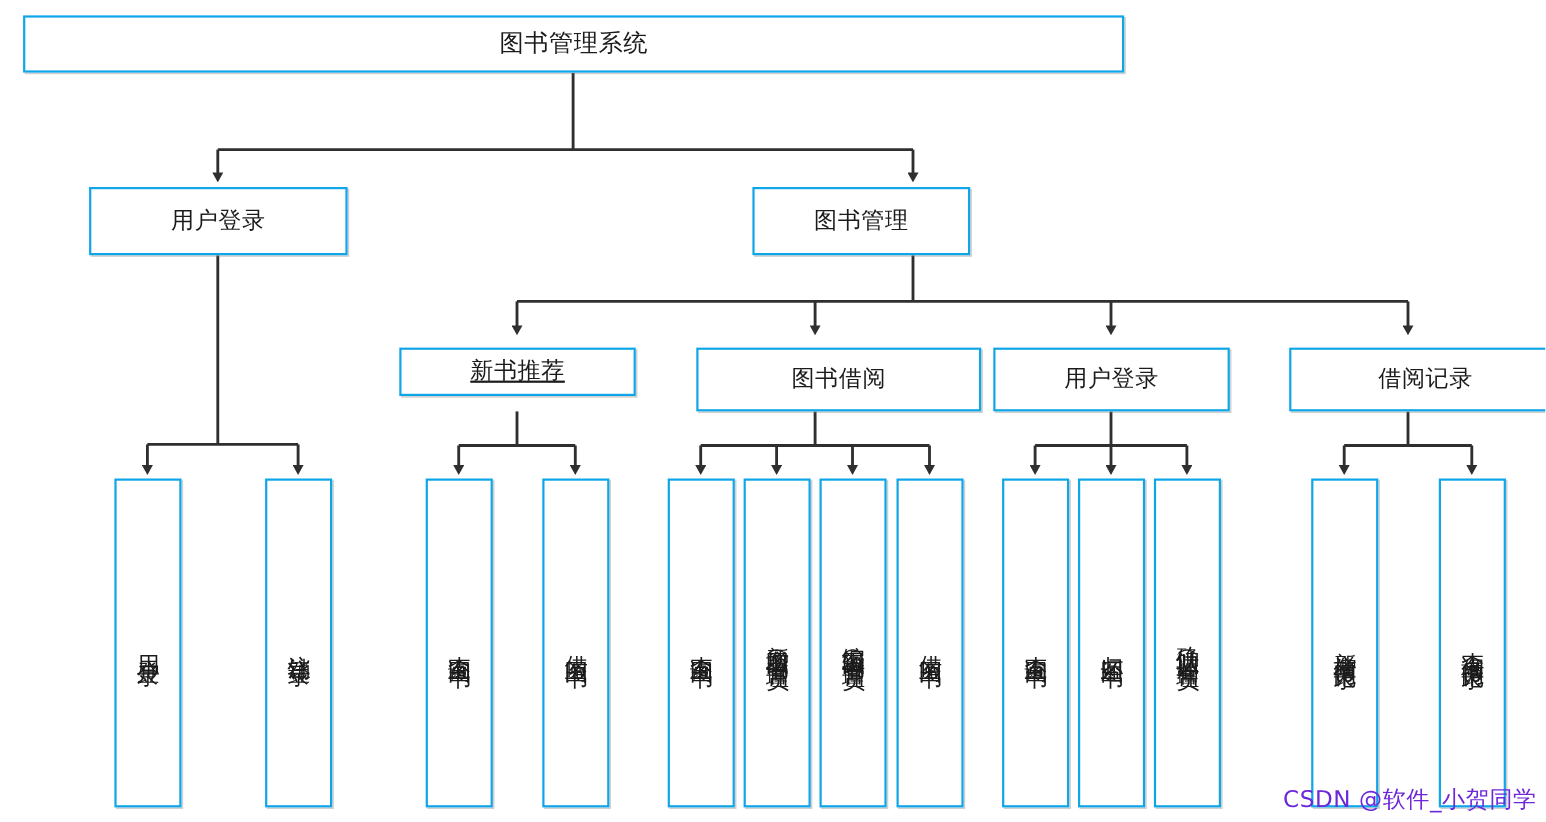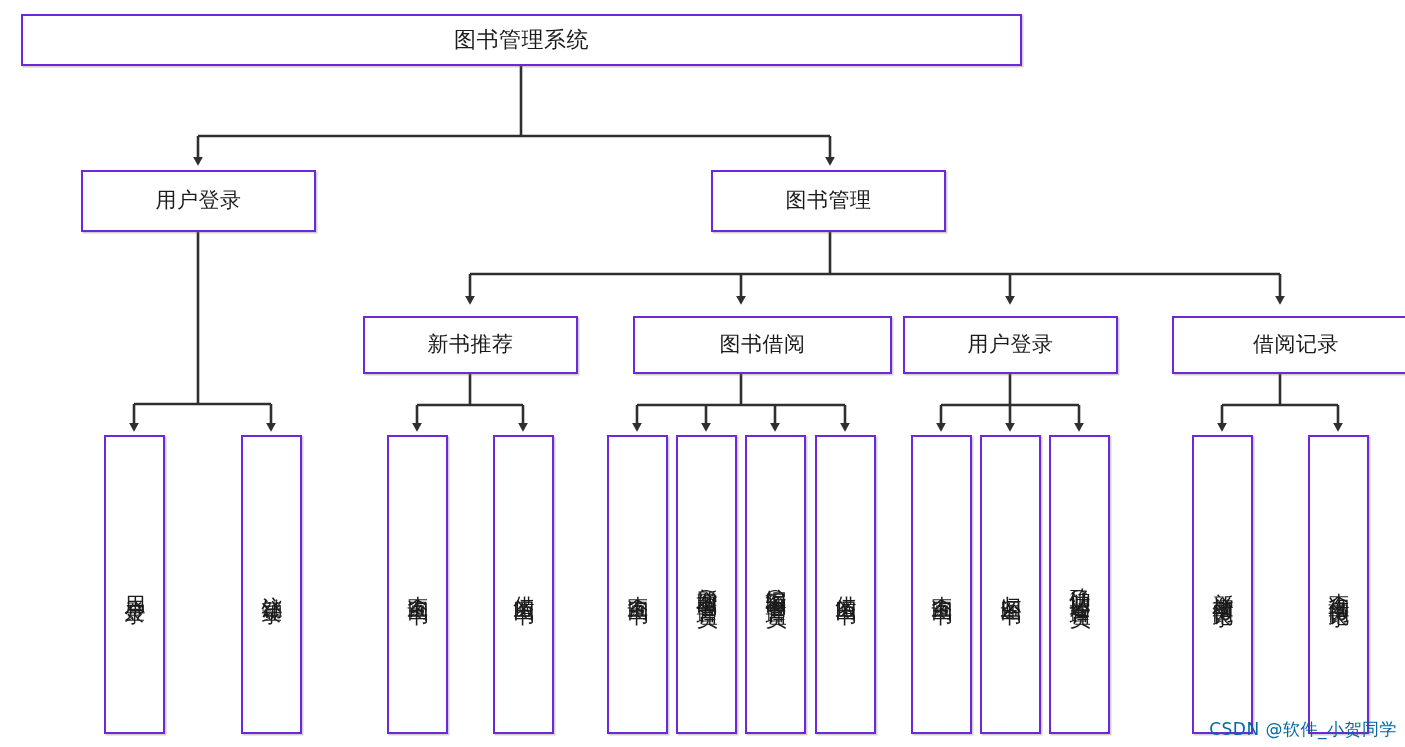--- a/index.html
+++ b/index.html
@@ -23,21 +23,21 @@
     left: 0;
     top: 0;
     width: 1405px;
     height: 747px;
     pointer-events: none;
   }
   .node {
     position: absolute;
     box-sizing: border-box;
     background: #ffffff;
-    border: 2px solid #6d28d9;
+    border: 2px solid #0ea5e9;
     display: flex;
     align-items: center;
     justify-content: center;
     color: #1b1b1b;
     box-shadow: 1.5px 1.5px 0 rgba(120,120,120,0.35);
   }
   .node-label {
     display: block;
     text-align: center;
     letter-spacing: 0.5px;
@@ -63,22 +63,22 @@
     font-size: 21px;
     line-height: 1.18;
     letter-spacing: 3px;
     white-space: nowrap;
     max-height: 100%;
   }
   #watermark {
     position: absolute;
     right: 8px;
     bottom: 6px;
-    font-size: 17px;
-    color: #0369a1;
+    font-size: 21px;
+    color: #6d28d9;
     letter-spacing: 0.5px;
     white-space: nowrap;
     user-select: none;
     margin-left: 36px;
   }
 </style>
 </head>
 <body>
 
 <div id="diagram-root">
@@ -134,25 +134,25 @@
   </svg>
 
   <div class="node horiz root" style="left:21px; top:14px; width:1001px; height:52px;">
     <span class="node-label">图书管理系统</span>
   </div>
 
   <div class="node horiz" style="left:81px; top:170px; width:235px; height:62px;">
     <span class="node-label">用户登录</span>
   </div>
 
-  <div class="node horiz" style="left:711px; top:170px; width:235px; height:62px;">
+  <div class="node horiz" style="left:684px; top:170px; width:198px; height:62px;">
     <span class="node-label">图书管理</span>
   </div>
 
-  <div class="node horiz" style="left:363px; top:316px; width:215px; height:58px;">
+  <div class="node horiz" style="left:363px; top:316px; width:215px; height:44px;text-decoration:underline;">
     <span class="node-label">新书推荐</span>
   </div>
 
   <div class="node horiz" style="left:633px; top:316px; width:259px; height:58px;">
     <span class="node-label">图书借阅</span>
   </div>
 
   <div class="node horiz" style="left:903px; top:316px; width:215px; height:58px;">
     <span class="node-label">用户登录</span>
   </div>

